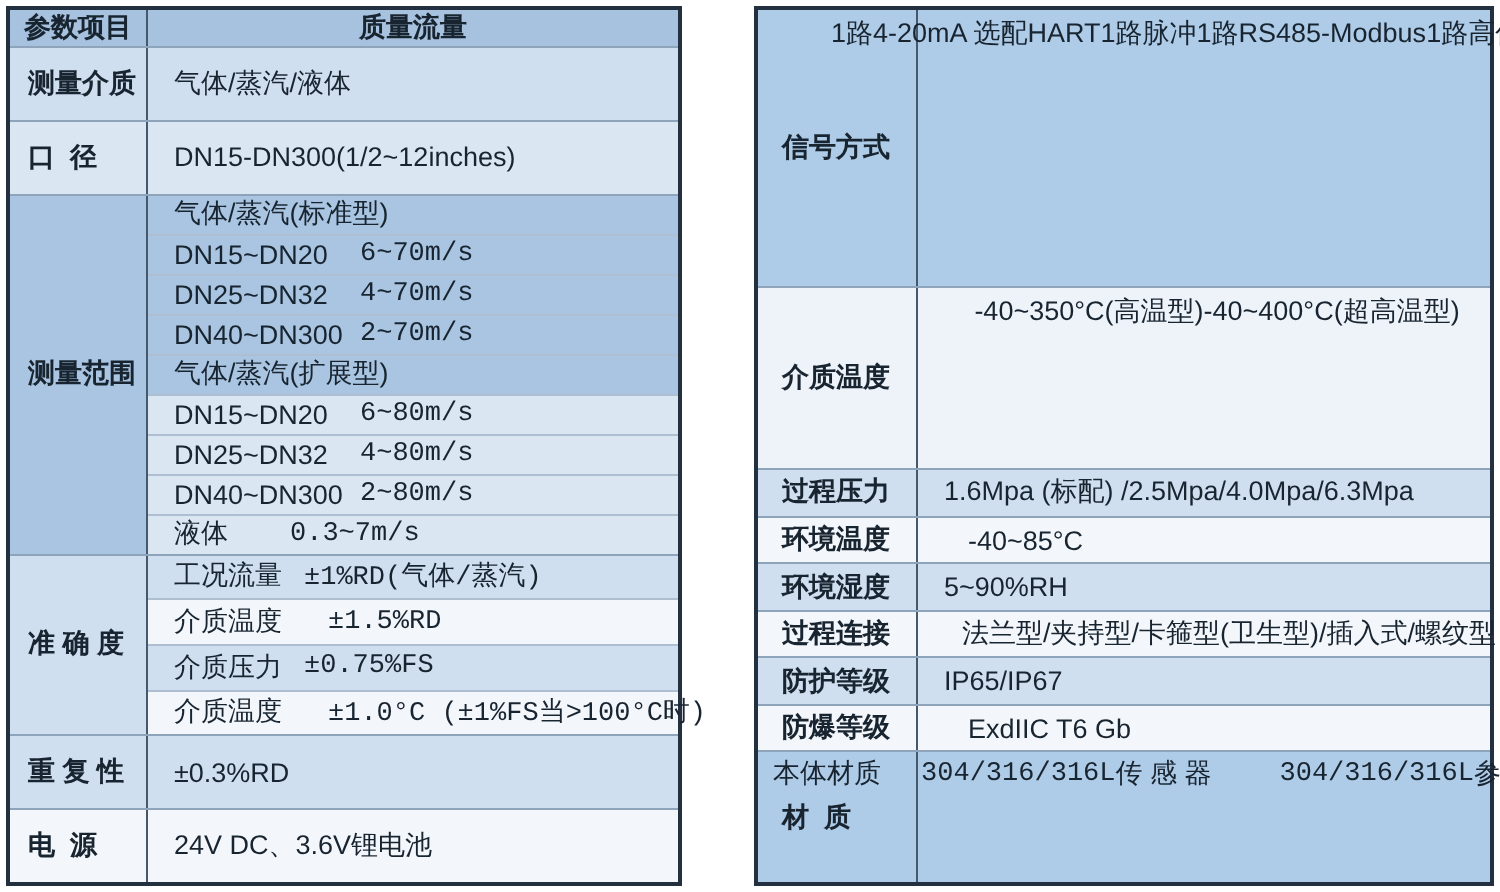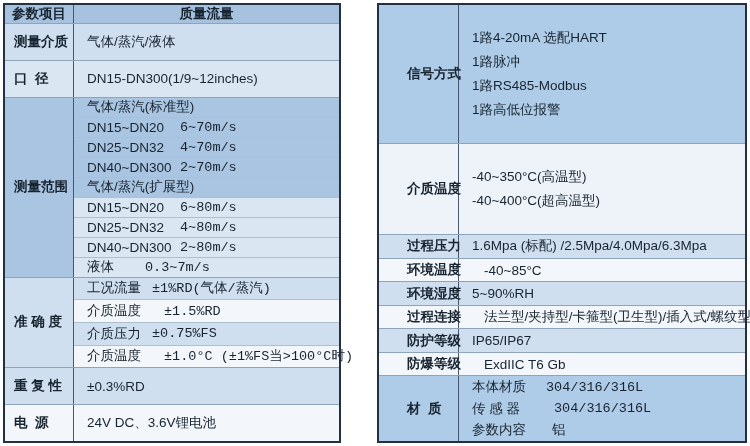--- a/index.html
+++ b/index.html
@@ -34,22 +34,22 @@
     display:flex;align-items:center;padding-left:9px;font-weight:600;white-space:pre;}
   .rows{flex:1;display:flex;flex-direction:column;min-width:0;}
   .lrow{flex:1 1 0;display:flex;align-items:center;padding-left:13px;min-height:0;white-space:pre;}
   .lrow + .lrow{border-top:1px solid var(--sep2);}
   .p1{display:inline-block;white-space:pre;}
   .p2{white-space:pre;font-family:Liberation Mono, monospace;}
 
   
   .rsec{display:flex;border-top:1px solid var(--sep);min-height:0;}
   .rsec:first-child{border-top:none;}
-  .rsec .lab{width:80px;flex:0 0 80px;padding-left:28px;}
-  .cont{flex:1;display:flex;flex-direction:column;justify-content:center;padding-left:13px;min-width:0;}
+  .rsec .lab{width:80px;flex:0 0 80px;padding-left:12px;}
+  .cont{flex:1;display:flex;flex-direction:row;justify-content:center;padding-left:13px;min-width:0;}
   .rline{display:flex;align-items:center;white-space:pre;}
   .rs0{flex:141 1 0;} .rs0 .rline{height:24px;}
   .rs1{flex:92 1 0;}  .rs1 .rline{height:24.5px;}
   .rs2,.rs3,.rs4,.rs5,.rs6,.rs7{flex:23 1 0;}
   .rs2 .rline,.rs3 .rline,.rs4 .rline,.rs5 .rline,.rs6 .rline,.rs7 .rline{flex:1;}
   .rs8{flex:66 1 0;} .rs8 .rline{height:22px;align-items:center;}
 </style>
 </head>
 <body>
 
@@ -63,21 +63,21 @@
 
   <div class="lsec" style="flex-grow: 1;">
         <div class="lab bg-lt">测量介质</div>
         <div class="rows">
           <div class="lrow bg-lt"><span class="p1">气体/蒸汽/液体</span></div>
         </div>
       </div>
       <div class="lsec" style="flex-grow: 1;">
         <div class="lab bg-lt2">口  径</div>
         <div class="rows">
-          <div class="lrow bg-lt2"><span class="p1">DN15-DN300(1/9~12inches)</span></div>
+          <div class="lrow bg-lt2"><span class="p1">DN15-DN300(1/2~12inches)</span></div>
         </div>
       </div>
       <div class="lsec" style="flex-grow: 9;">
         <div class="lab bg-md">测量范围</div>
         <div class="rows">
           <div class="lrow bg-md"><span class="p1">气体/蒸汽(标准型)</span></div>
           <div class="lrow bg-md"><span class="p1" style="min-width: 93px;">DN15~DN20</span><span class="p2">6~70m/s</span></div>
           <div class="lrow bg-md"><span class="p1" style="min-width: 93px;">DN25~DN32</span><span class="p2">4~70m/s</span></div>
           <div class="lrow bg-md"><span class="p1" style="min-width: 93px;">DN40~DN300</span><span class="p2">2~70m/s</span></div>
           <div class="lrow bg-md"><span class="p1">气体/蒸汽(扩展型)</span></div>

